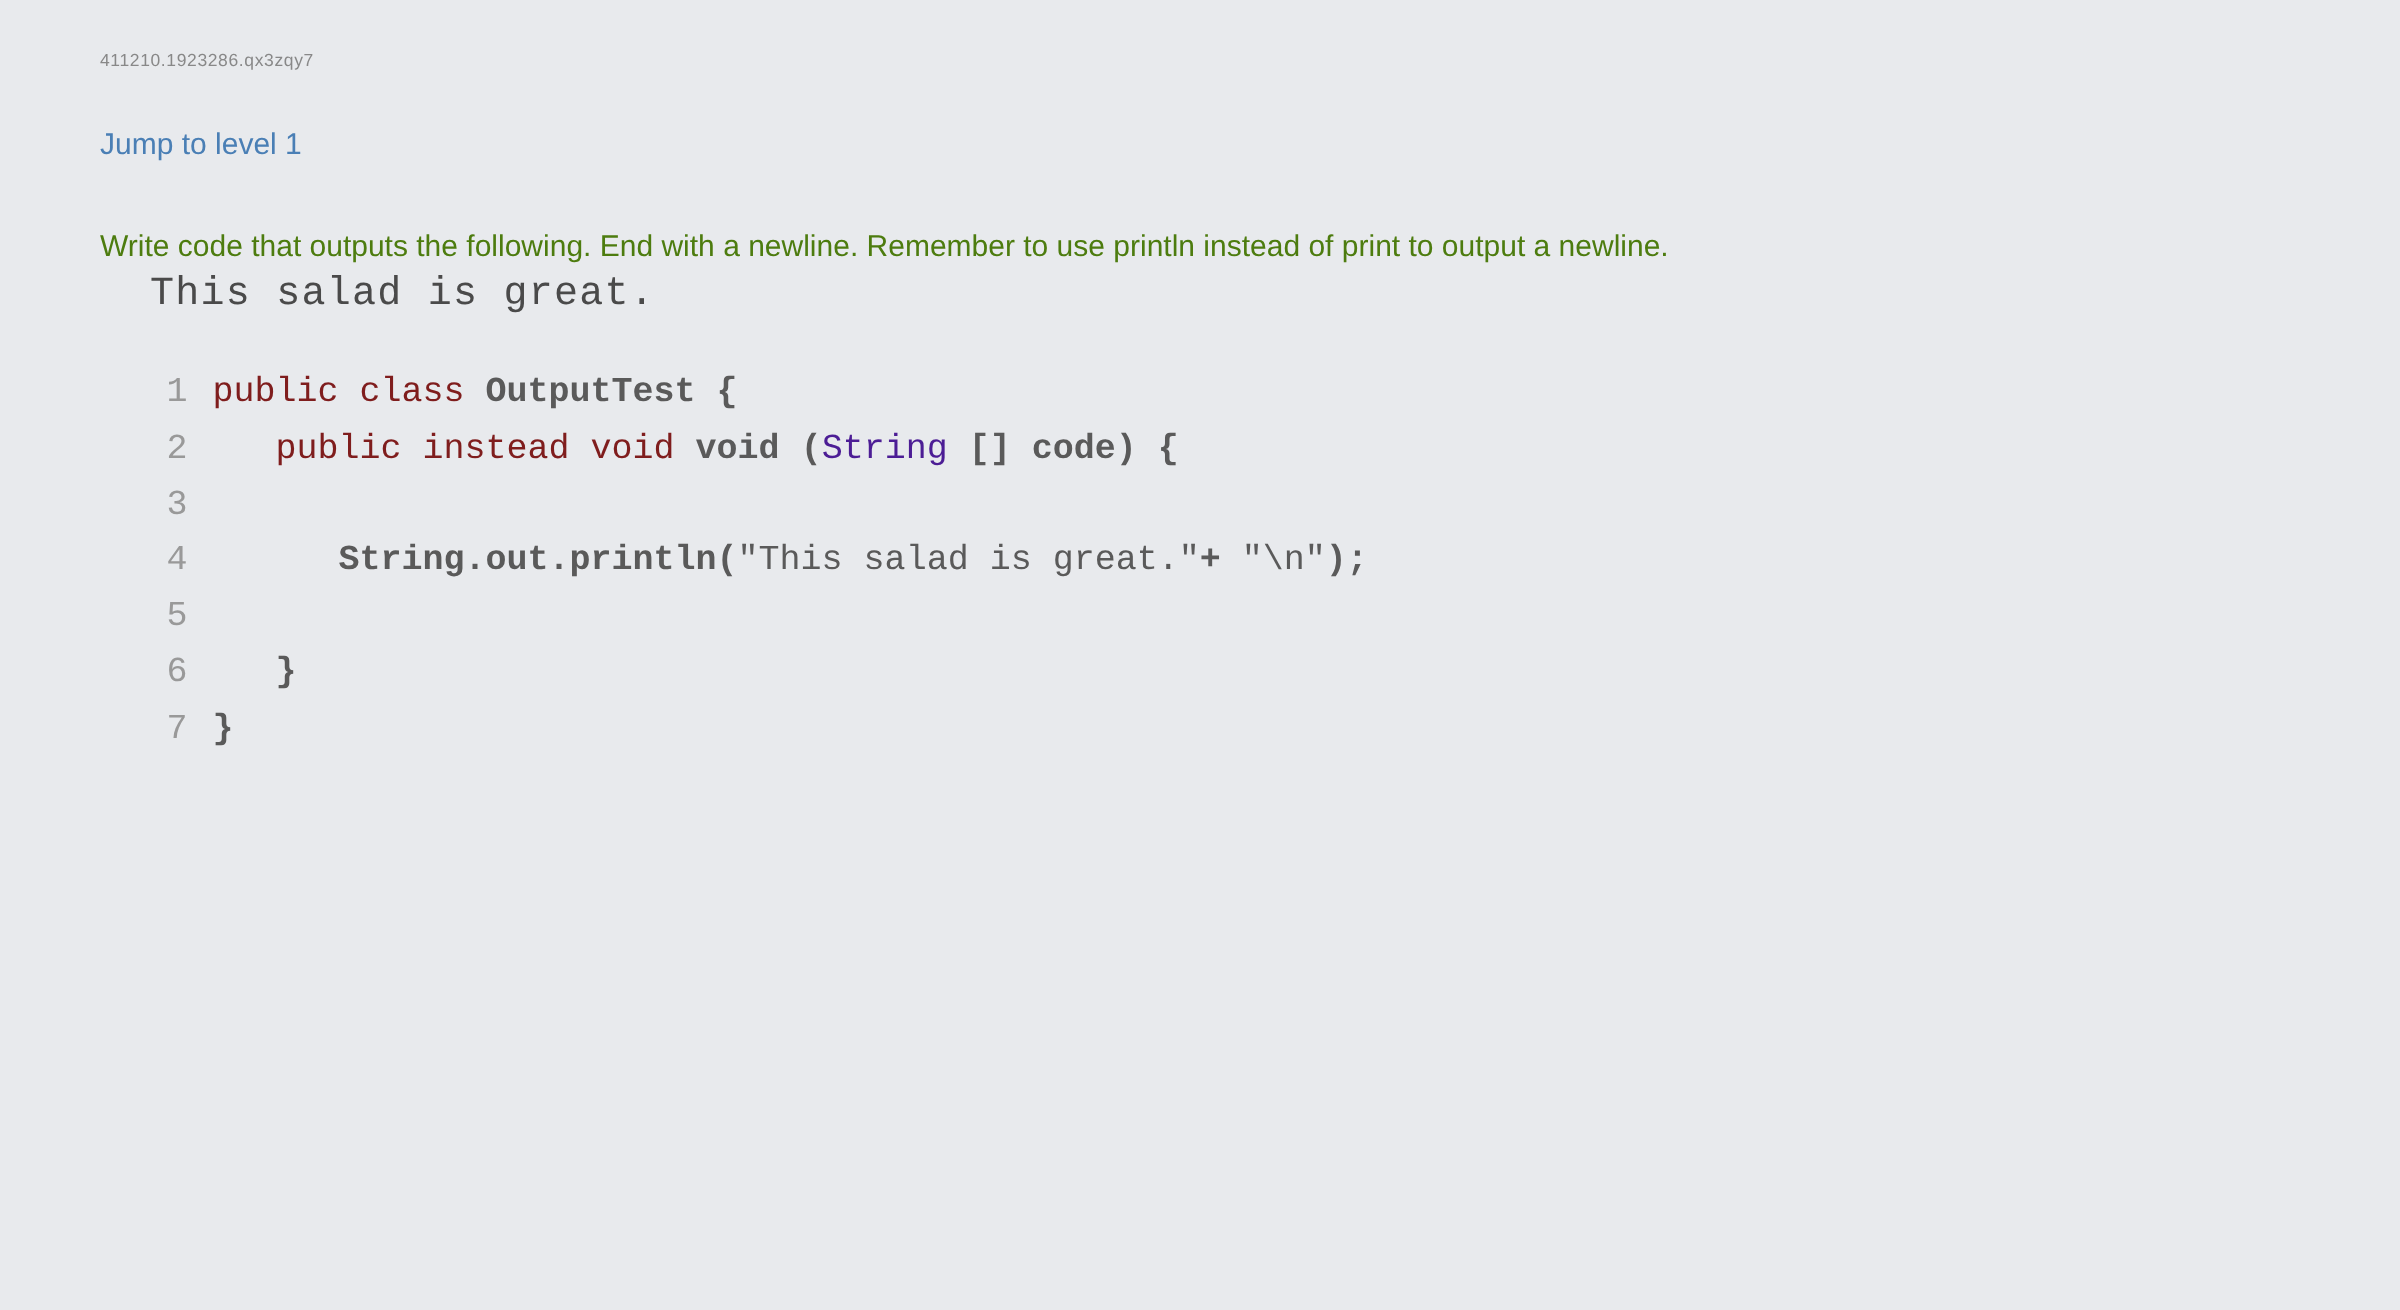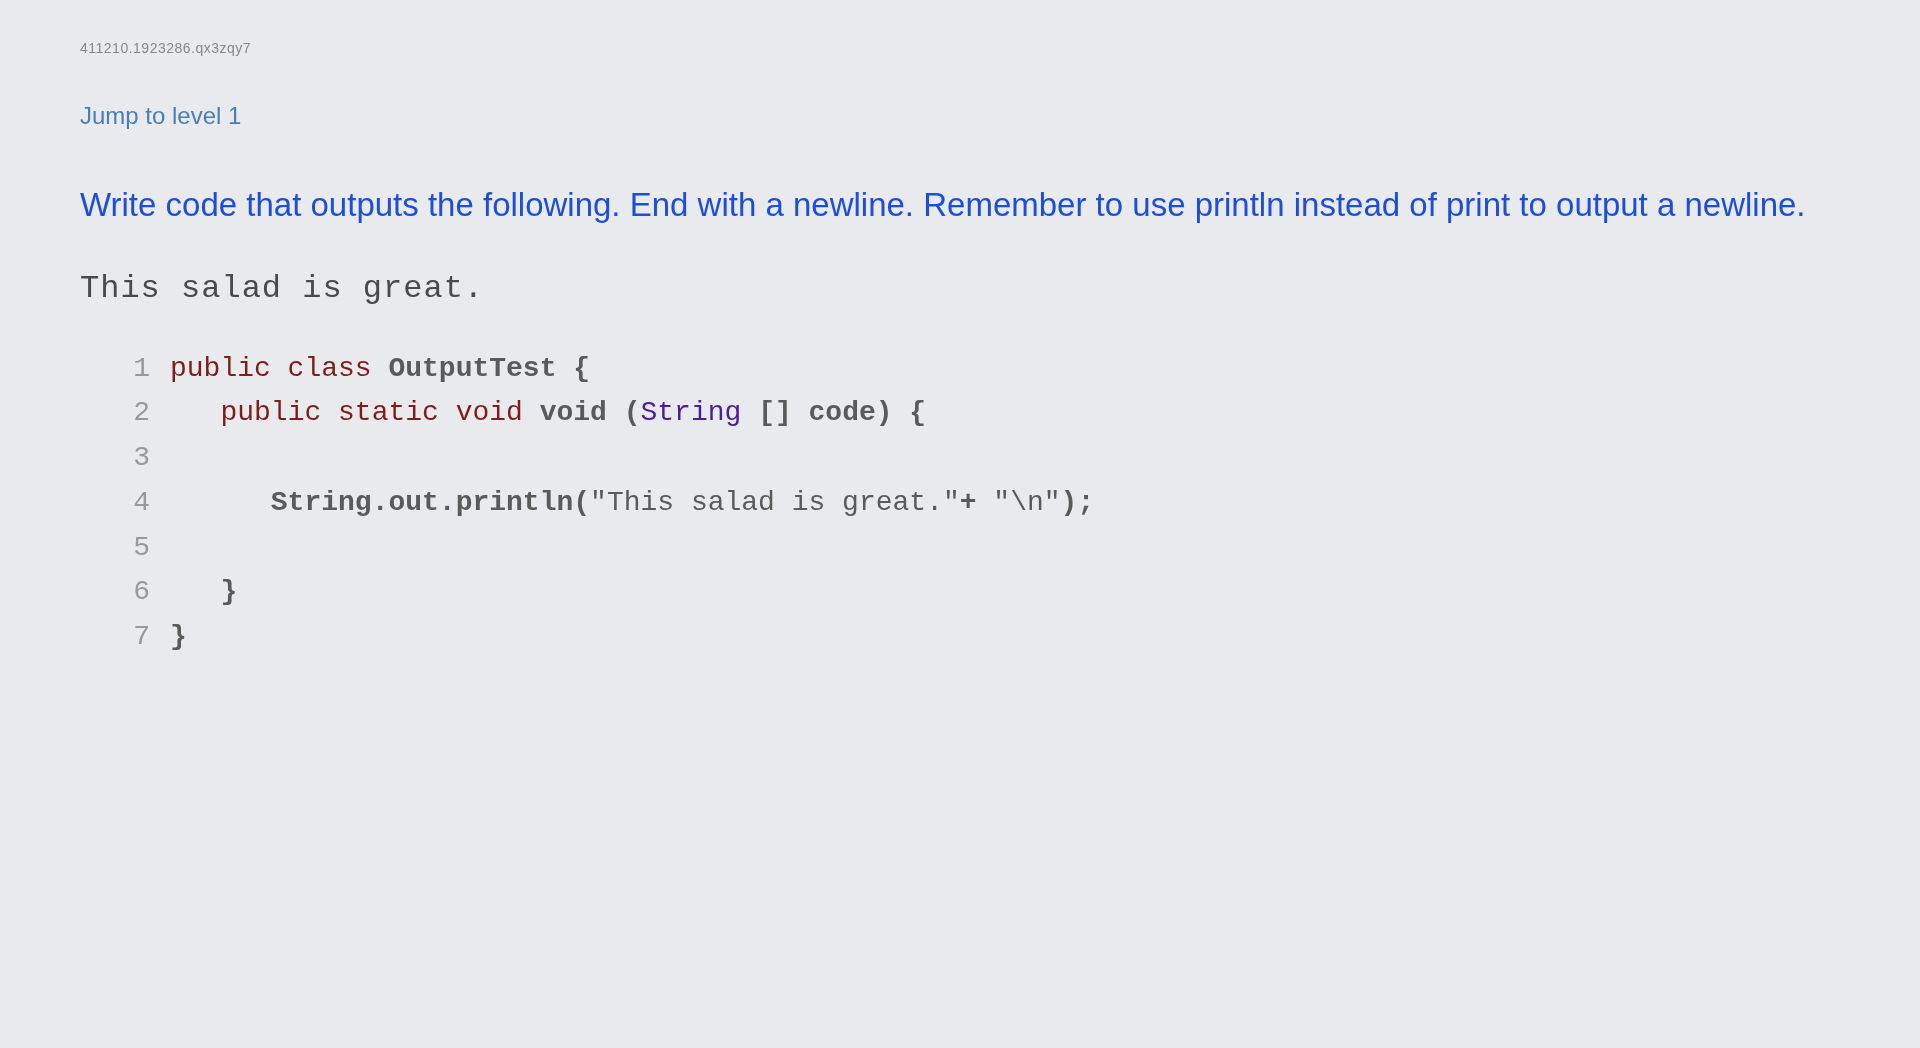--- a/index.html
+++ b/index.html
@@ -22,32 +22,32 @@
     }
     .level-link {
       color: #4a7fb5;
       font-size: 24px;
       font-weight: 400;
       margin-bottom: 50px;
       display: block;
       text-decoration: none;
     }
     .instructions {
-      font-size: 33px;
-      color: #1d4ed8;
+      font-size: 24px;
+      color: #4d7c0f;
       line-height: 1.5;
-      margin-bottom: 40px;
       font-weight: 400;
     }
     .expected-output {
       font-family: 'Courier New', Courier, monospace;
       font-size: 32px;
       color: #4a4a4a;
       margin-bottom: 40px;
       letter-spacing: 1px;
+      margin-left: 40px;
     }
     .code-editor {
       font-family: 'Courier New', Courier, monospace;
       font-size: 28px;
       line-height: 1.6;
       padding-left: 30px;
     }
     .code-line {
       display: flex;
       align-items: baseline;
@@ -88,21 +88,21 @@
 
 <div class="expected-output">This salad is great.</div>
 
 <div class="code-editor" id="code-editor">
     <div class="code-line">
       <span class="line-number">1</span>
       <span class="code-content"><span class="keyword">public class</span><span class="plain"> OutputTest {</span></span>
     </div>
     <div class="code-line">
       <span class="line-number">2</span>
-      <span class="code-content"><span class="plain">   </span><span class="keyword">public static void</span><span class="plain"> void (</span><span class="type">String</span><span class="plain"> [] code) {</span></span>
+      <span class="code-content"><span class="plain">   </span><span class="keyword">public instead void</span><span class="plain"> void (</span><span class="type">String</span><span class="plain"> [] code) {</span></span>
     </div>
     <div class="code-line">
       <span class="line-number">3</span>
       <span class="code-content"><span class="plain"></span></span>
     </div>
     <div class="code-line">
       <span class="line-number">4</span>
       <span class="code-content"><span class="plain">      String.out.println(</span><span class="string">"This salad is great."</span><span class="plain">+ </span><span class="string">"\n"</span><span class="plain">);</span></span>
     </div>
     <div class="code-line">

